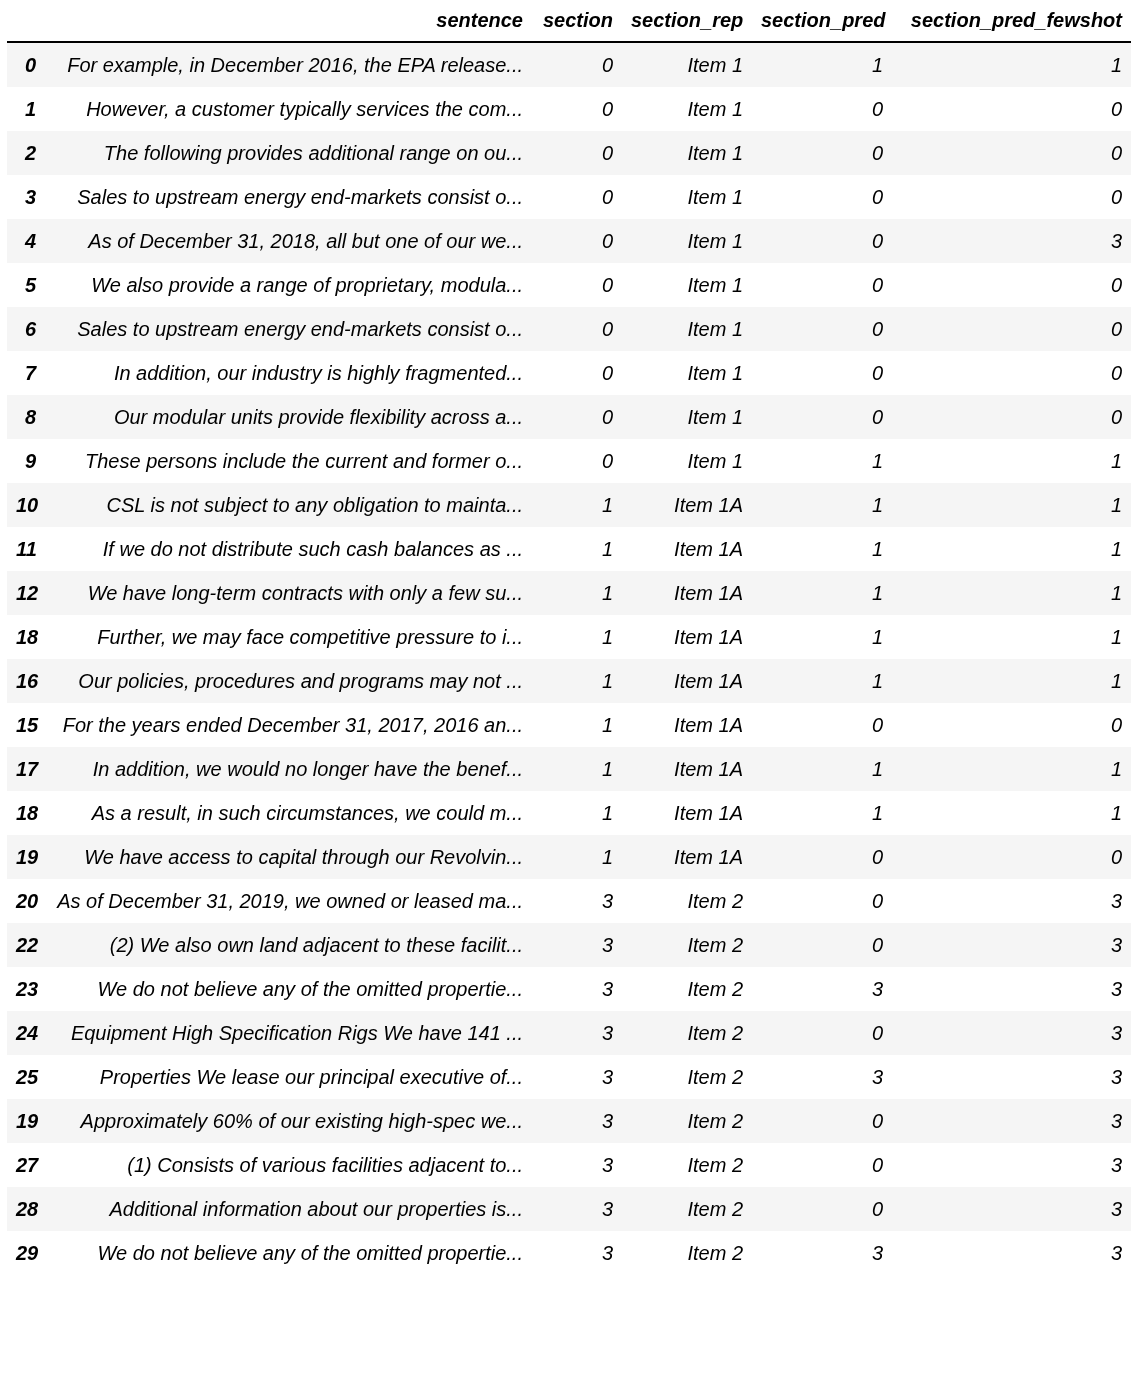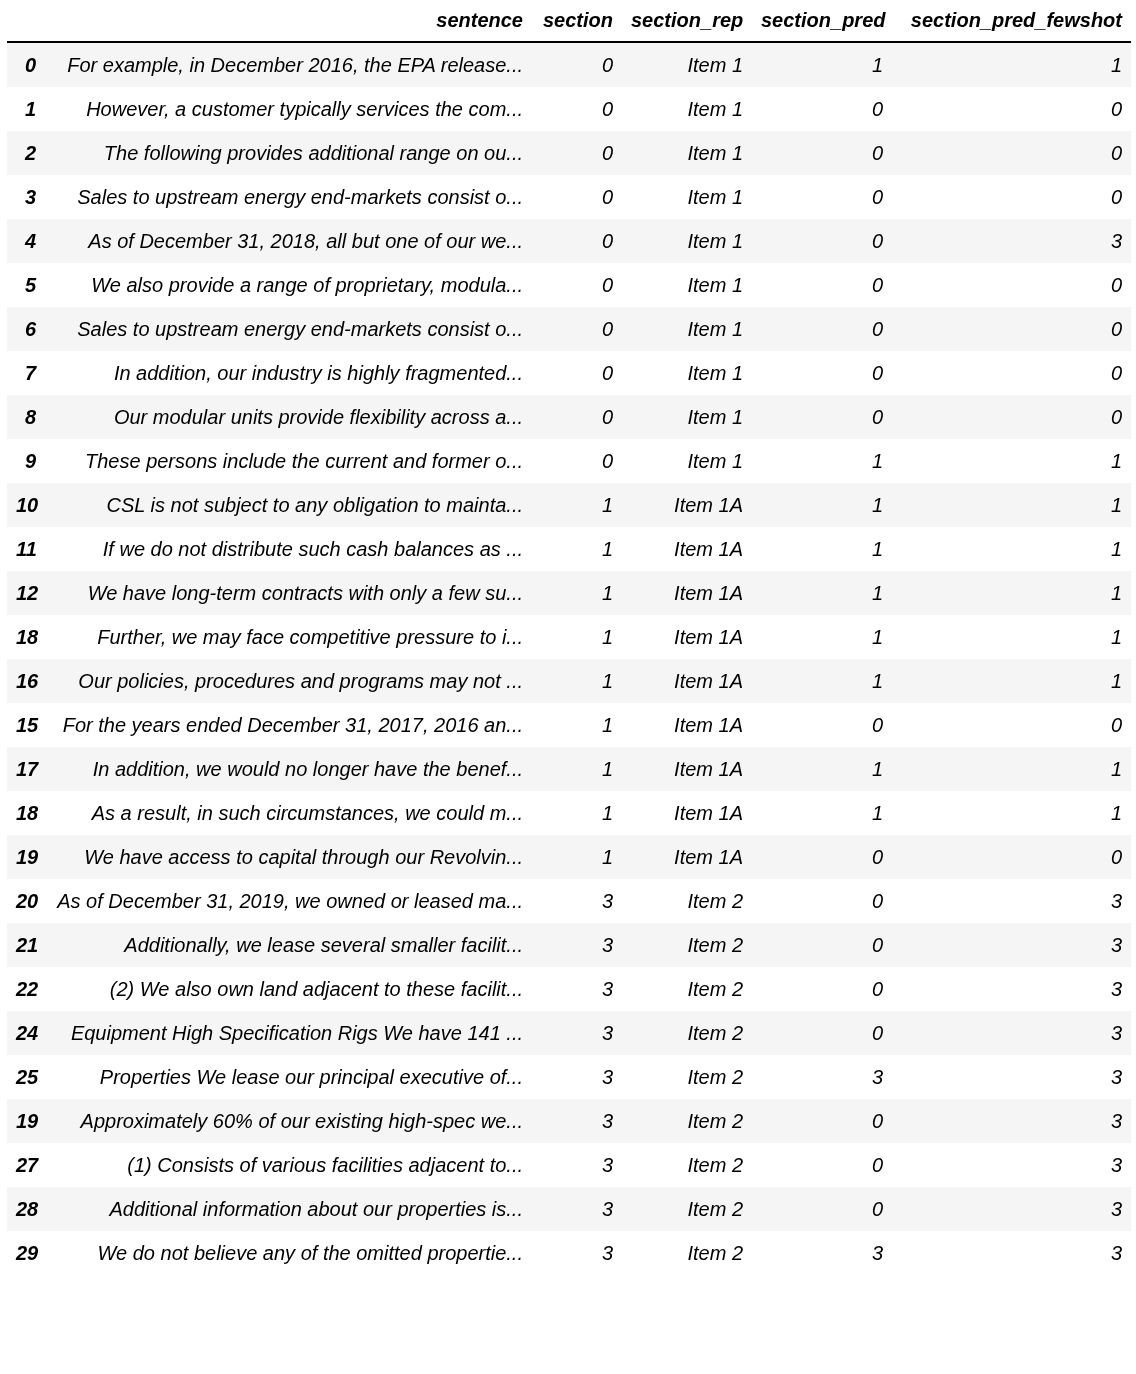--- a/index.html
+++ b/index.html
@@ -222,33 +222,33 @@
         </tr>
         <tr>
           <th>20</th>
           <td>As of December 31, 2019, we owned or leased ma...</td>
           <td>3</td>
           <td>Item 2</td>
           <td>0</td>
           <td>3</td>
         </tr>
         <tr>
-          <th>21</th>
-          <td>Additionally, we lease several smaller facilit...</td>
-          <td>3</td>
-          <td>Item 2</td>
-          <td>0</td>
-          <td>3</td>
-        </tr>
-        <tr>
           <th>22</th>
           <td>(2) We also own land adjacent to these facilit...</td>
           <td>3</td>
           <td>Item 2</td>
           <td>0</td>
+          <td>3</td>
+        </tr>
+        <tr>
+          <th>23</th>
+          <td>We do not believe any of the omitted propertie...</td>
+          <td>3</td>
+          <td>Item 2</td>
+          <td>3</td>
           <td>3</td>
         </tr>
         <tr>
           <th>24</th>
           <td>Equipment High Specification Rigs We have 141 ...</td>
           <td>3</td>
           <td>Item 2</td>
           <td>0</td>
           <td>3</td>
         </tr>

